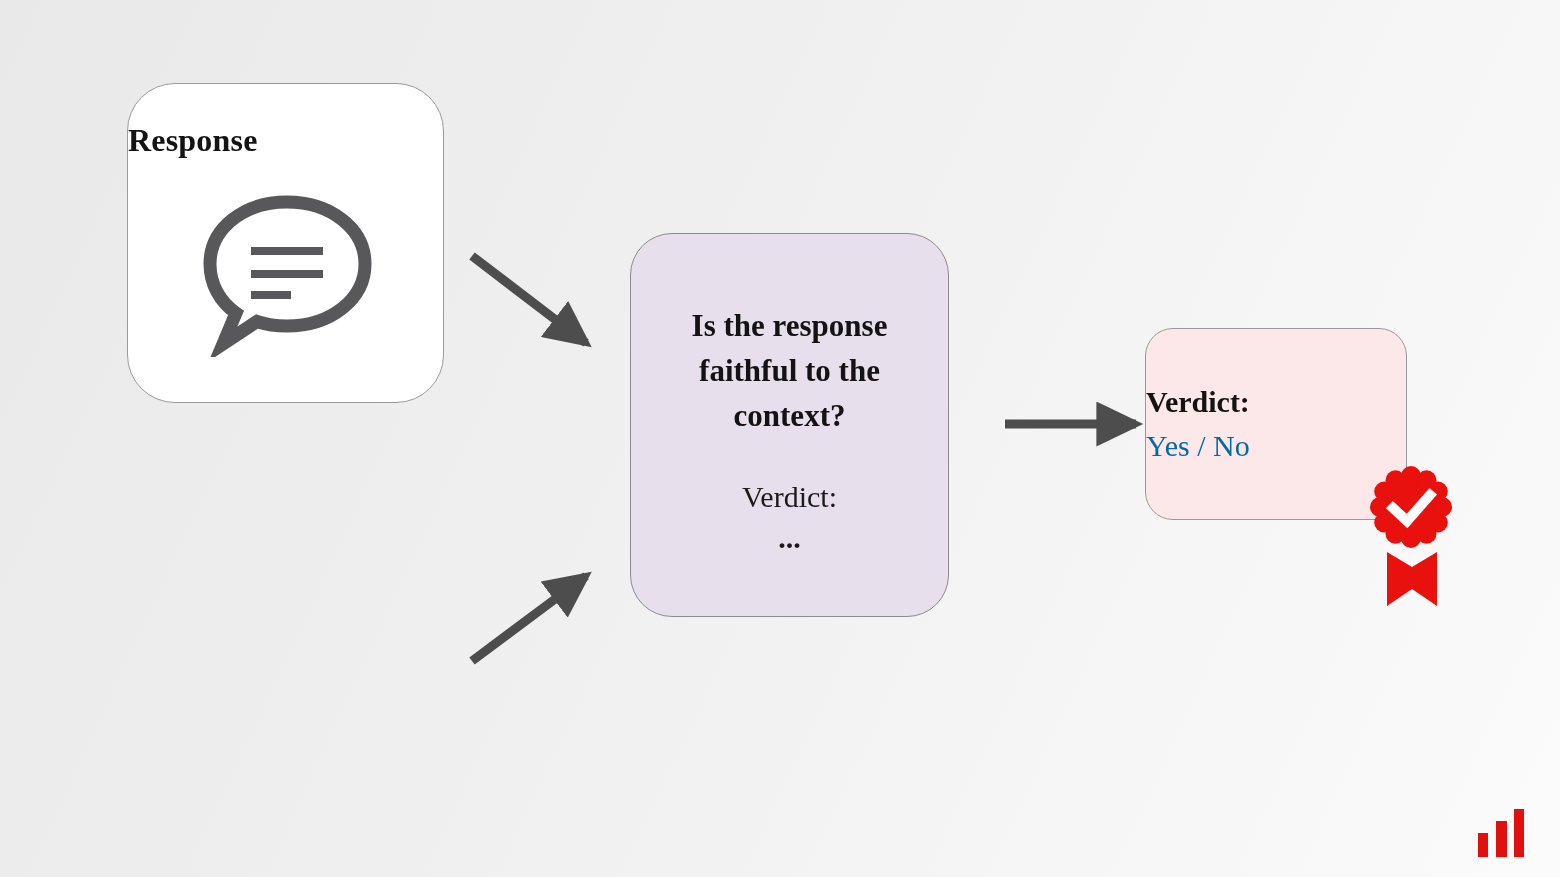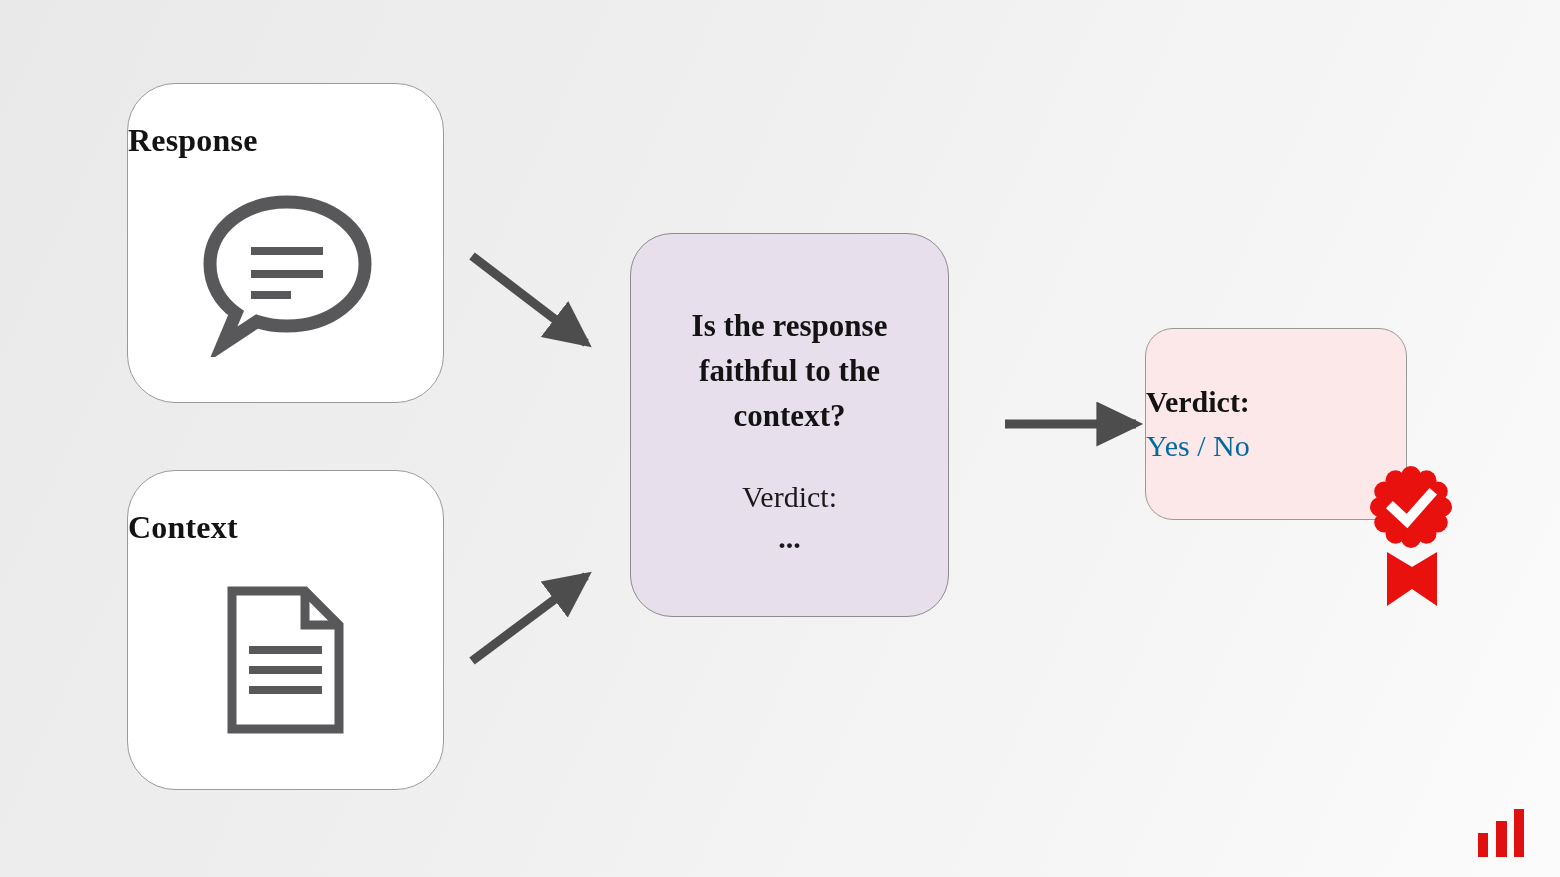--- a/index.html
+++ b/index.html
@@ -121,32 +121,20 @@
                  L 39 124
                  C 23 113, 13 95, 13 75
                  C 13 40, 46 13, 90 13 Z" fill="none" stroke="#58585a" stroke-width="13" stroke-linejoin="miter"></path>
         <line x1="54" y1="62" x2="126" y2="62" stroke="#58585a" stroke-width="8"></line>
         <line x1="54" y1="85" x2="126" y2="85" stroke="#58585a" stroke-width="8"></line>
         <line x1="54" y1="106" x2="94" y2="106" stroke="#58585a" stroke-width="8"></line>
       </svg>
     </div>
   </div>
 
-  <div class="node input-box" id="context-node">
-    <div class="title">Context</div>
-    <div class="icon-wrap">
-      <svg width="125" height="152" viewBox="0 0 125 152">
-        <path d="M 9 7 L 82 7 L 116 41 L 116 145 L 9 145 Z" fill="none" stroke="#58585a" stroke-width="9" stroke-linejoin="miter"></path>
-        <path d="M 82 7 L 82 41 L 116 41" fill="none" stroke="#58585a" stroke-width="9"></path>
-        <line x1="26" y1="66" x2="99" y2="66" stroke="#58585a" stroke-width="8"></line>
-        <line x1="26" y1="86" x2="99" y2="86" stroke="#58585a" stroke-width="8"></line>
-        <line x1="26" y1="106" x2="99" y2="106" stroke="#58585a" stroke-width="8"></line>
-      </svg>
-    </div>
-  </div>
 
   <div class="node" id="judge-node">
     <div class="question">Is the response faithful to the context?</div>
     <div class="criteria">Verdict:</div>
     <div class="ellipsis">...</div>
   </div>
 
   <div class="node" id="verdict-node">
     <div class="verdict-label">Verdict:</div>
     <div class="verdict-value">Yes / No</div>

